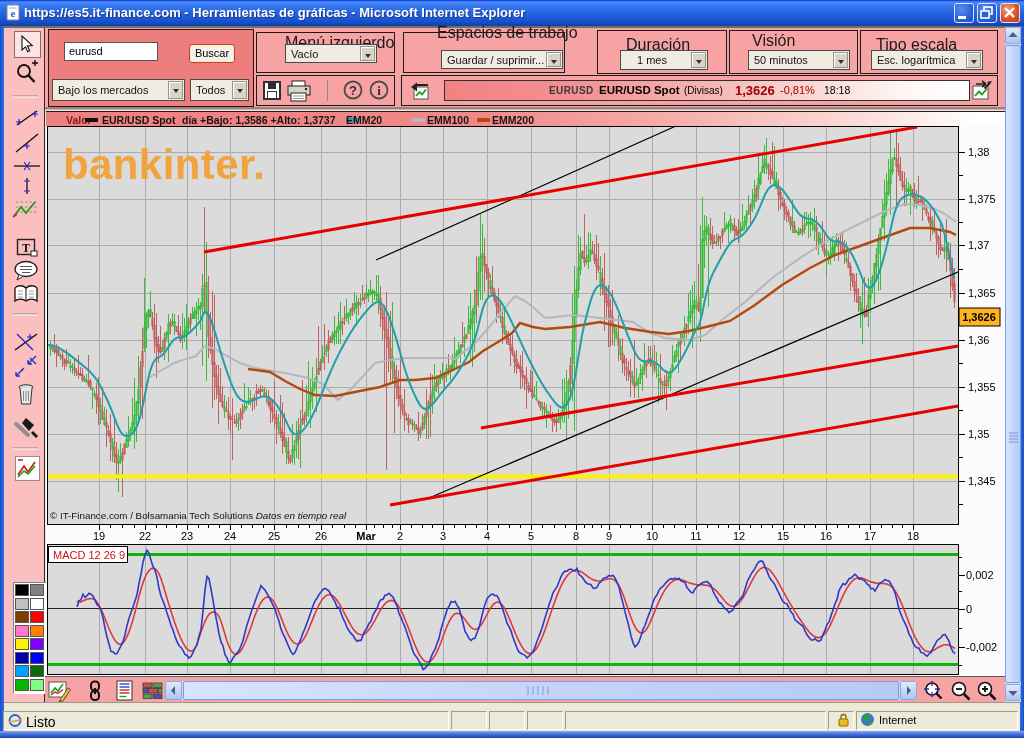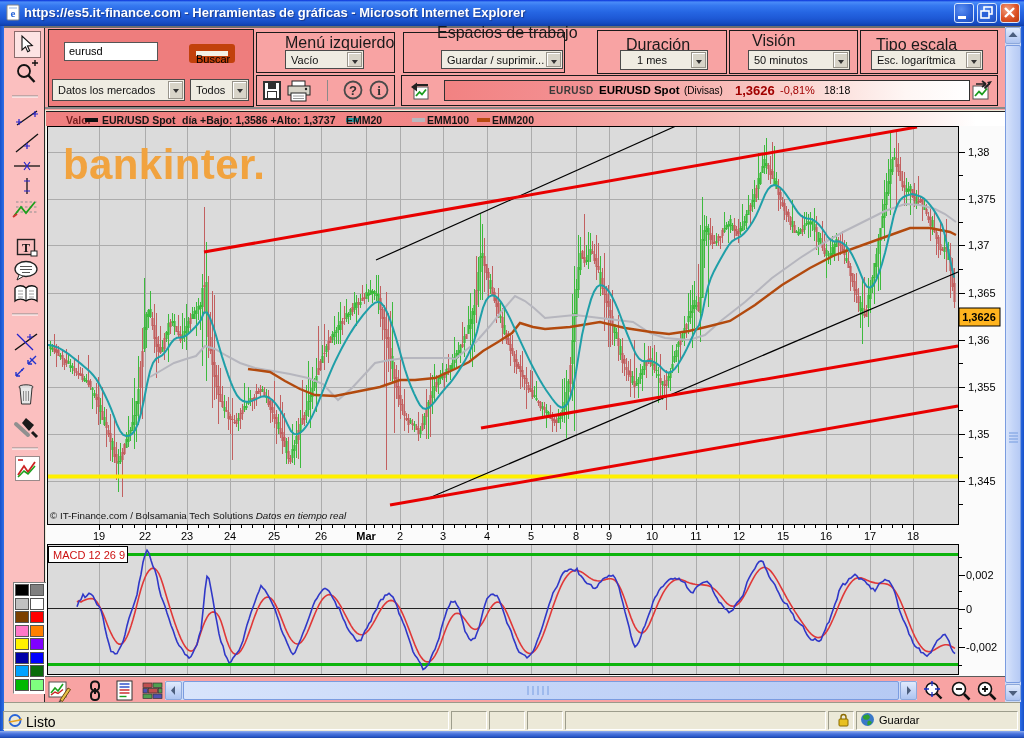--- a/index.html
+++ b/index.html
@@ -23,21 +23,21 @@
 #grp-esp{left:403px;top:32px;width:162px;height:41px}
 #grp-dur{left:597px;top:30px;width:130px;height:44px}
 #grp-vis{left:729px;top:30px;width:129px;height:44px}
 #grp-tipo{left:860px;top:30px;width:138px;height:44px}
 .glabel{font-size:16px;color:#1a1a1a;white-space:nowrap}
 #iconsbox{left:256px;top:75px;width:139px;height:31px;border:1px solid #1a1a1a}
 #quotebox{left:401px;top:75px;width:597px;height:31px;border:1px solid #1a1a1a}
 #banner{left:444px;top:80px;width:526px;height:21px;border:1px solid #303030;background:linear-gradient(90deg,#F28282 0%,#F39092 25%,#F7B5B2 50%,#FBDCD8 72%,#FEF6F4 88%,#FFFFFF 100%)}
 .btxt{top:81px;height:19px;line-height:19px;white-space:nowrap}
 #searchinput{left:64px;top:42px;width:94px;height:19px;background:#fff;border:1px solid #555;font-size:11px;line-height:17px;padding-left:4px}
-#buscar{left:189px;top:44px;width:46px;height:19px;background:#F4F1E6;border:7px solid #c2410c;border-radius:3px;font-size:11px;text-align:center;line-height:17px}
+#buscar{left:189px;top:44px;width:46px;height:19px;background:#F4F1E6;border:1px solid #c2410c;border-radius:3px;font-size:11px;text-align:center;line-height:17px}
 .dd{background:#EFECE2;border:1px solid #4a4a4a;font-size:11px;color:#111}
 .dd .t{position:absolute;left:5px;top:50%;transform:translateY(-50%);white-space:nowrap}
 .dd .a{position:absolute;right:1px;top:1px;bottom:1px;width:15px;background:#D8D4C8;border:1px solid #98948a;box-shadow:inset 1px 1px 0 #fff}
 .dd .a::after{content:"";position:absolute;left:3.5px;top:7px;border:3.5px solid transparent;border-top:4.5px solid #333}
 #legend{left:46px;top:111px;width:959px;height:16px;background:linear-gradient(90deg,#EF8080 0%,#F18888 45%,#F6B4B0 68%,#FBDCD8 85%,#FFFFFF 97%);border-top:1px solid #202020;font-size:10.5px;font-weight:bold;color:#151515}
 .litem{position:absolute;top:2px;white-space:nowrap}
 .ldash{position:absolute;top:6px;width:13px;height:4px}
 #botbar{left:45px;top:676px;width:960px;height:26px;background:#F8A3A3;border-top:1px solid #5a5a5a}
 #vsb{left:1005px;top:27px;width:16px;height:675px;background:#CCDAF6}
 #hsb{left:165px;top:681px;width:752px;height:19px;background:#CCDAF6}
@@ -76,30 +76,30 @@
 <div class="abs" id="brd-r"></div>
 <div class="abs" id="brd-b"></div>
 <div class="abs" id="topline"></div>
 <div class="abs" id="toolzone"></div>
 <div class="abs" id="sidebar"></div>
 
 <div class="abs" id="leftblock"></div>
 <div class="abs" id="searchinput">eurusd</div>
 <div class="abs" id="buscar">Buscar</div>
 <div class="abs dd" style="left:52px;top:79px;width:133px;height:22px">
-    <span class="t">Datos los mercados</span>
+    <span class="t">Bajo los mercados</span>
     <span class="a"></span>
   </div>
 <div class="abs dd" style="left:190px;top:79px;width:59px;height:22px">
     <span class="t">Todos</span>
     <span class="a"></span>
   </div>
 <div class="abs grp" id="grp-menu"></div>
 <div class="abs glabel" style="left:285px;top:34px">Menú izquierdo</div>
-<div class="abs dd" style="left:285px;top:50px;width:79px;height:19px">
+<div class="abs dd" style="left:285px;top:44px;width:92px;height:19px">
     <span class="t">Vacío</span>
     <span class="a"></span>
   </div>
 <div class="abs grp" id="grp-esp"></div>
 <div class="abs glabel" style="left:437px;top:24px">Espacios de trabajo</div>
 <div class="abs dd" style="left:441px;top:50px;width:122px;height:19px">
     <span class="t">Guardar / suprimir...</span>
     <span class="a"></span>
   </div>
 <div class="abs grp" id="grp-dur"></div>
@@ -336,21 +336,21 @@
 <div class="abs" style="left:26px;top:714px;font-size:14px">Listo</div>
 <svg class="abs icon" style="left:837px;top:713px" width="13" height="14" viewBox="0 0 13 14">
     <rect x="2" y="6" width="9" height="7" rx="1" fill="#E8C020" stroke="#8a6a00"></rect>
     <path d="M4 6 v-2 a2.5 2.5 0 0 1 5 0 v2" fill="none" stroke="#8a6a00" stroke-width="1.4"></path>
   </svg>
 <svg class="abs icon" style="left:860px;top:712px" width="15" height="15" viewBox="0 0 15 15">
     <circle cx="7.5" cy="7.5" r="6.5" fill="#3a78c8"></circle>
     <path d="M3 4 a7 7 0 0 1 5-1.5 c2 1 2.5 3 1 4.5 c-2 1.5-4.5 1-6-1 z" fill="#30a030"></path>
     <path d="M8 9 c1.5-.5 3 0 4 1.5 a6.5 6.5 0 0 1-4 3 c-1-1.5-1-3 0-4.5 z" fill="#30a030"></path>
   </svg>
-<div class="abs" style="left:879px;top:714px;font-size:11px">Guardar</div>
+<div class="abs" style="left:879px;top:714px;font-size:11px">Internet</div>
 <svg class="abs" style="left:46px;top:126px" width="959" height="550" viewBox="46 126 959 550" font-family="Liberation Sans, sans-serif">
 <rect x="46" y="126" width="959" height="550" fill="#FBFBFB"></rect>
 <rect x="47" y="127" width="911" height="397" fill="#DBDBDB"></rect>
 <rect x="47" y="545" width="911" height="129" fill="#DBDBDB"></rect>
 <path d="M99.5 127V524M145.5 127V524M187.5 127V524M230.5 127V524M274.5 127V524M321.5 127V524M366.5 127V524M400.5 127V524M443.5 127V524M487.5 127V524M531.5 127V524M576.5 127V524M609.5 127V524M652.5 127V524M696.5 127V524M739.5 127V524M783.5 127V524M826.5 127V524M870.5 127V524M913.5 127V524" stroke="#ACACAC" stroke-width="1"></path>
     <path d="M99.5 545V674M145.5 545V674M187.5 545V674M230.5 545V674M274.5 545V674M321.5 545V674M366.5 545V674M400.5 545V674M443.5 545V674M487.5 545V674M531.5 545V674M576.5 545V674M609.5 545V674M652.5 545V674M696.5 545V674M739.5 545V674M783.5 545V674M826.5 545V674M870.5 545V674M913.5 545V674" stroke="#ACACAC" stroke-width="1"></path>
     <path d="M48 152.5H958M48 199.5H958M48 245.5H958M48 293.5H958M48 340.5H958M48 387.5H958M48 434.5H958M48 481.5H958" stroke="#ACACAC" stroke-width="1"></path>
 <text x="63" y="179" font-size="42" font-weight="bold" fill="#F1A33F" letter-spacing="0.4">bankinter.</text>
 <path d="M50.5 341V356M52.5 344V352M60.5 353V360M68.5 353V363M70.5 359V372M72.5 363V374M84.5 376V382M86.5 374V383M92.5 387V409M94.5 390V398M100.5 398V424M104.5 407V426M112.5 438V462M118.5 449V492M120.5 443V464M126.5 432V447M128.5 416V447M130.5 427V441M132.5 398V430M134.5 378V449M136.5 401V442M138.5 356V425M144.5 278V352M146.5 312V348M148.5 309V328M150.5 291V318M162.5 340V352M166.5 331V342M168.5 314V362M172.5 313V326M174.5 314V335M182.5 313V349M184.5 318V342M186.5 304V350M188.5 317V333M192.5 307V319M194.5 307V318M196.5 302V336M198.5 298V320M200.5 302V330M202.5 274V366M206.5 242V381M224.5 395V418M238.5 413V431M244.5 383V412M246.5 401V410M248.5 387V405M250.5 390V406M262.5 386V392M266.5 389V403M278.5 414V434M286.5 438V464M292.5 424V463M294.5 440V465M296.5 421V458M300.5 410V468M306.5 385V423M308.5 361V417M310.5 378V428M312.5 367V409M314.5 378V391M316.5 358V412M322.5 345V363M326.5 344V357M332.5 331V343M334.5 316V345M336.5 327V344M338.5 312V344M340.5 302V344M346.5 299V322M348.5 312V324M350.5 308V320M354.5 292V314M356.5 295V326M360.5 294V308M366.5 284V299M368.5 289V302M370.5 280V294M372.5 289V303M374.5 290V300M376.5 275V301M378.5 275V314M392.5 302V383M410.5 418V424M414.5 421V432M420.5 426V438M424.5 413V429M428.5 400V439M432.5 375V414M434.5 364V403M438.5 376V394M440.5 370V384M442.5 363V380M446.5 364V382M450.5 365V380M452.5 354V369M454.5 337V369M456.5 350V367M458.5 342V358M460.5 344V363M464.5 327V357M468.5 306V334M470.5 293V359M472.5 308V367M474.5 289V352M478.5 257V307M480.5 214V300M482.5 224V300M490.5 274V294M500.5 301V323M504.5 308V335M534.5 386V398M536.5 381V401M542.5 402V418M546.5 404V428M548.5 411V416M558.5 409V422M560.5 412V429M562.5 379V422M564.5 378V423M566.5 370V438M568.5 379V419M572.5 294V401M574.5 266V431M576.5 279V315M578.5 235V298M580.5 237V275M586.5 245V265M588.5 232V269M590.5 233V262M600.5 256V296M614.5 324V346M616.5 328V339M620.5 339V360M632.5 371V385M636.5 368V386M638.5 377V398M640.5 364V384M642.5 366V391M644.5 343V375M652.5 348V376M656.5 352V378M658.5 367V403M662.5 381V400M668.5 373V388M670.5 368V391M672.5 345V373M674.5 351V363M676.5 344V362M678.5 341V373M682.5 332V342M684.5 316V346M688.5 293V334M690.5 290V324M692.5 285V348M694.5 281V328M696.5 296V310M700.5 225V342M702.5 197V298M704.5 215V268M706.5 216V246M708.5 224V307M716.5 233V246M724.5 212V233M726.5 222V230M728.5 221V243M730.5 215V233M732.5 223V231M740.5 222V235M742.5 204V231M744.5 216V230M746.5 210V229M748.5 195V215M752.5 189V212M754.5 180V209M758.5 153V200M760.5 172V185M762.5 155V172M764.5 145V174M766.5 138V174M774.5 146V186M776.5 172V188M792.5 200V233M796.5 230V232M798.5 227V236M800.5 228V234M804.5 212V234M806.5 212V226M808.5 214V238M810.5 212V237M812.5 218V231M814.5 208V241M818.5 232V255M820.5 233V245M826.5 244V278M828.5 251V264M830.5 239V265M832.5 236V257M834.5 241V261M836.5 233V246M846.5 242V263M860.5 296V328M862.5 278V344M868.5 278V327M870.5 280V313M872.5 275V293M874.5 263V304M876.5 248V279M878.5 234V291M880.5 228V290M882.5 199V227M884.5 180V241M886.5 173V216M888.5 159V196M890.5 131V215M892.5 157V175M894.5 148V160M906.5 178V206M908.5 182V196M910.5 184V215M916.5 190V209M924.5 199V209M932.5 216V235M944.5 236V259M948.5 242V259" stroke="#3DBA3D" stroke-width="1" fill="none"></path>
     <path d="M54.5 334V354M56.5 344V367M58.5 346V355M62.5 349V367M64.5 358V370M66.5 349V367M74.5 359V376M76.5 368V376M78.5 355V379M80.5 367V375M82.5 368V382M88.5 355V387M90.5 379V390M96.5 383V414M98.5 377V425M102.5 387V419M106.5 409V447M108.5 425V437M110.5 414V461M114.5 418V463M116.5 442V480M122.5 448V497M124.5 443V455M140.5 361V415M142.5 328V419M152.5 312V330M154.5 304V353M156.5 313V378M158.5 336V363M160.5 326V354M164.5 333V360M170.5 319V334M176.5 326V332M178.5 315V338M180.5 326V343M190.5 313V331M204.5 207V314M208.5 276V358M210.5 312V354M212.5 291V408M214.5 295V400M216.5 365V399M218.5 365V424M220.5 368V402M222.5 386V408M226.5 401V412M228.5 397V430M230.5 414V434M232.5 398V460M234.5 415V424M236.5 413V427M240.5 408V429M242.5 404V420M252.5 398V411M254.5 394V409M256.5 384V406M258.5 388V394M260.5 385V397M264.5 387V396M268.5 390V407M270.5 400V423M272.5 399V422M274.5 381V428M276.5 410V444M280.5 395V438M282.5 402V454M284.5 413V446M288.5 437V464M290.5 455V464M298.5 418V459M302.5 380V425M304.5 412V426M318.5 326V375M320.5 359V371M324.5 324V370M328.5 330V363M330.5 336V343M342.5 318V335M344.5 306V325M352.5 303V316M358.5 298V315M362.5 285V300M364.5 293V304M380.5 286V327M382.5 307V340M384.5 305V385M386.5 292V470M388.5 313V372M390.5 311V381M394.5 362V433M396.5 365V399M398.5 370V407M400.5 355V419M402.5 399V415M404.5 389V431M406.5 413V421M408.5 414V433M412.5 419V430M416.5 424V429M418.5 412V441M422.5 414V431M426.5 389V439M430.5 373V437M436.5 375V392M444.5 372V388M448.5 354V375M462.5 322V348M466.5 334V339M476.5 256V323M484.5 238V292M486.5 264V280M488.5 268V298M492.5 266V295M494.5 288V303M496.5 296V323M498.5 288V318M502.5 308V344M506.5 330V344M508.5 331V345M510.5 335V366M512.5 335V356M514.5 351V373M516.5 350V374M518.5 362V368M520.5 355V389M522.5 351V387M524.5 375V390M526.5 367V409M528.5 382V393M530.5 370V391M532.5 371V399M538.5 400V406M540.5 401V411M544.5 402V416M550.5 405V419M552.5 412V432M554.5 417V426M556.5 414V432M570.5 357V395M582.5 250V258M584.5 214V267M592.5 241V254M594.5 244V264M596.5 235V280M598.5 243V273M602.5 268V295M604.5 253V331M606.5 286V318M608.5 285V347M610.5 299V347M612.5 290V345M618.5 315V361M622.5 338V373M624.5 355V376M626.5 358V381M628.5 361V381M630.5 359V397M634.5 340V398M646.5 361V378M648.5 346V364M650.5 346V367M654.5 345V373M660.5 354V396M664.5 375V397M666.5 370V410M680.5 333V361M686.5 323V338M698.5 264V312M710.5 218V245M712.5 226V249M714.5 235V244M718.5 234V246M720.5 236V249M722.5 228V243M734.5 218V240M736.5 226V234M738.5 219V243M750.5 203V224M756.5 185V202M768.5 163V180M770.5 156V184M772.5 142V179M778.5 179V211M780.5 187V209M782.5 197V207M784.5 199V220M786.5 206V222M788.5 209V222M790.5 216V230M794.5 221V233M802.5 215V236M816.5 216V250M822.5 221V251M824.5 234V257M838.5 237V261M840.5 234V255M842.5 231V251M844.5 240V264M848.5 252V268M850.5 263V291M852.5 273V287M854.5 274V302M856.5 273V303M858.5 288V312M864.5 277V318M866.5 305V317M896.5 131V209M898.5 143V176M900.5 157V180M902.5 171V191M904.5 172V206M912.5 189V198M914.5 183V207M918.5 176V204M920.5 197V203M922.5 198V221M926.5 204V216M928.5 212V223M930.5 206V241M934.5 208V233M936.5 229V255M938.5 235V258M940.5 222V255M942.5 247V250M946.5 219V272M950.5 243V298M952.5 258V291M954.5 268V308" stroke="#C26060" stroke-width="1" fill="none"></path>

